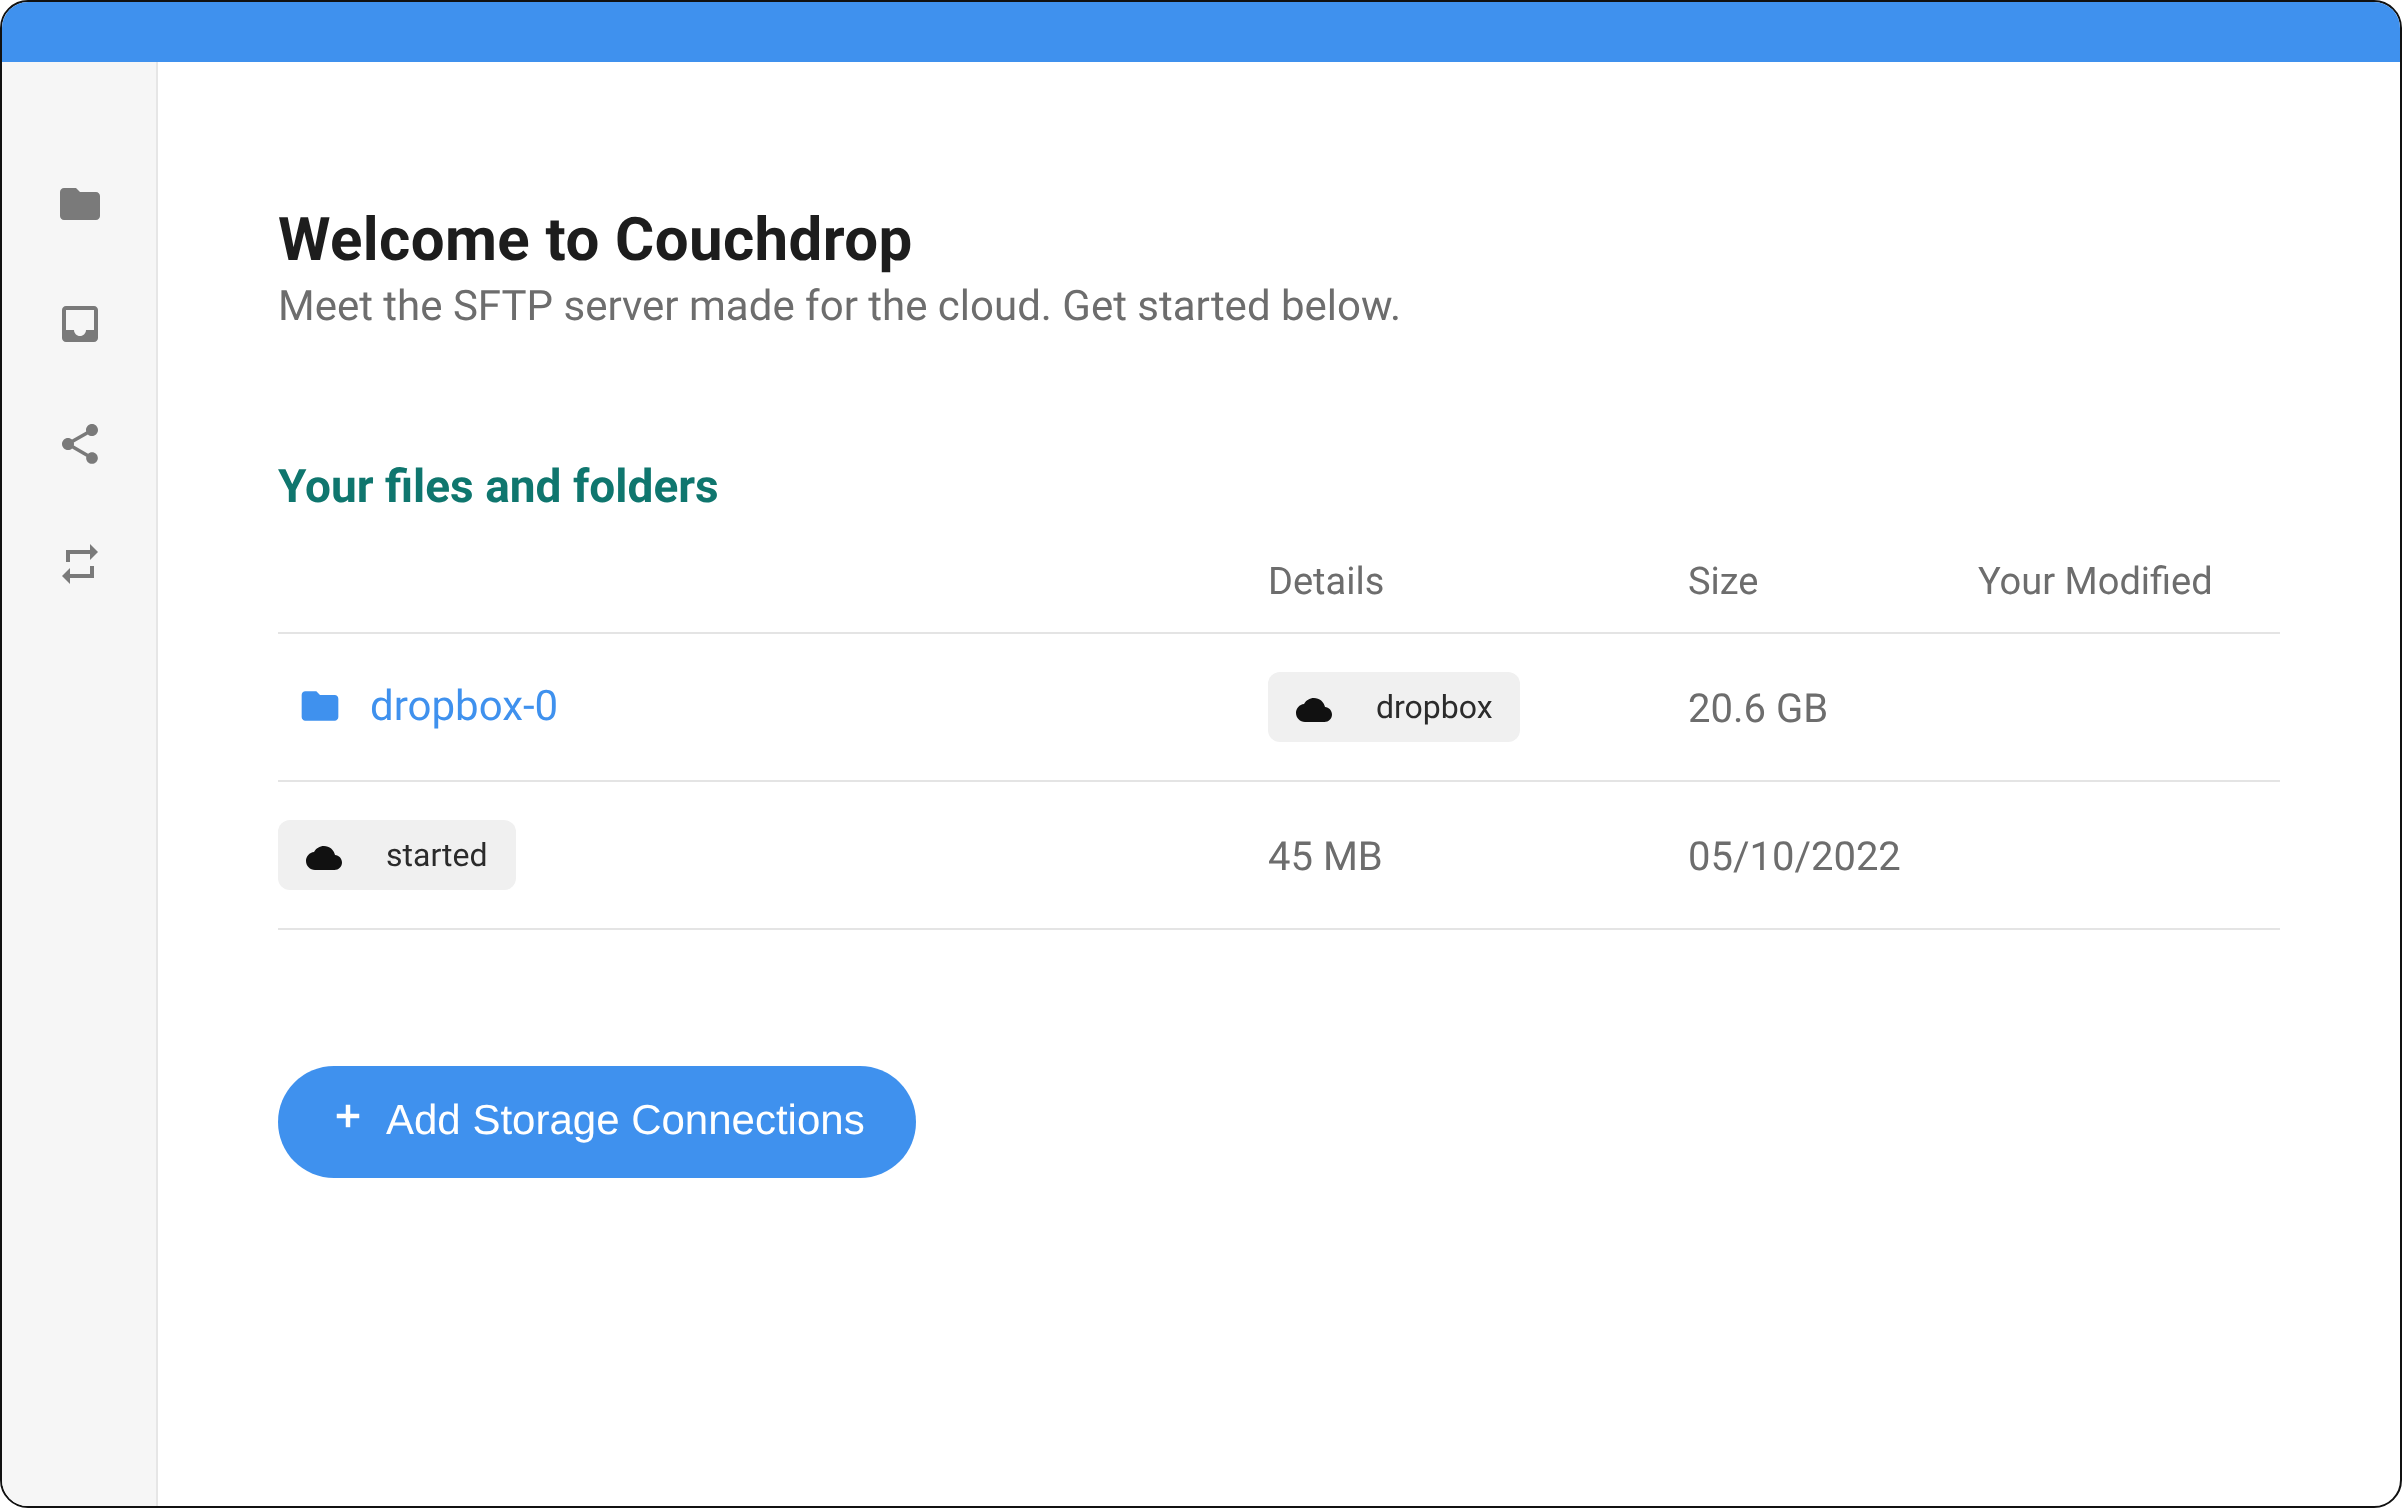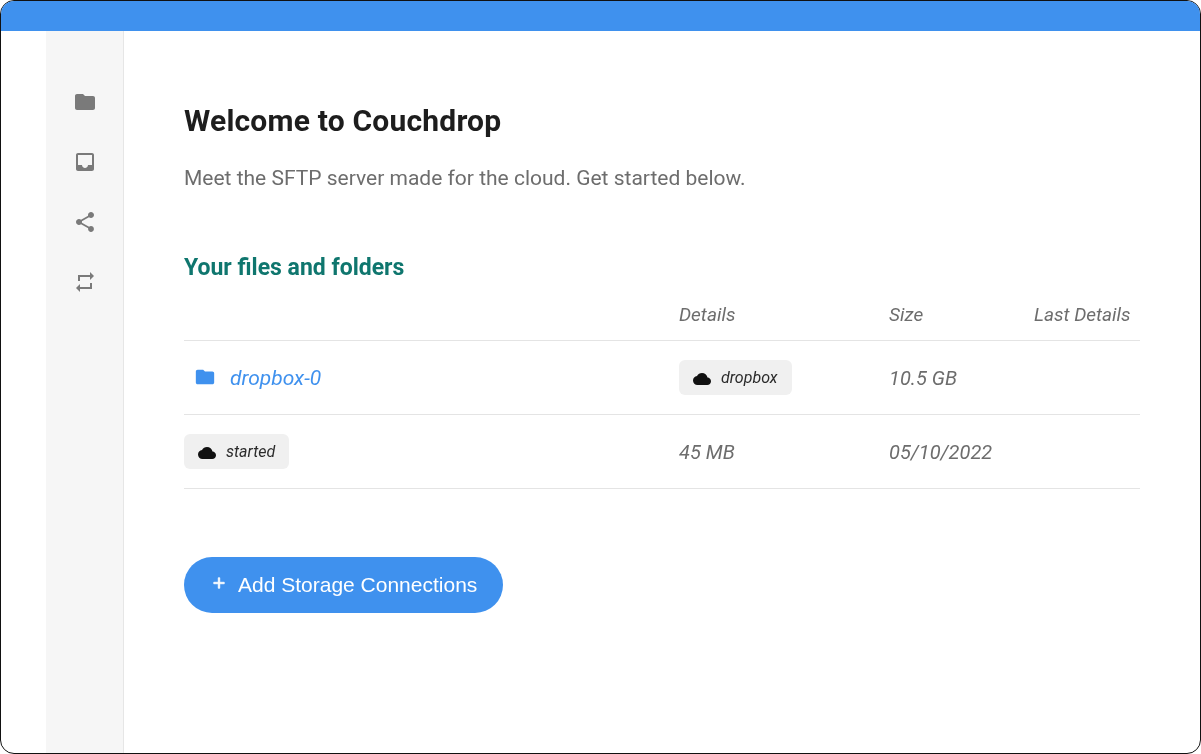--- a/index.html
+++ b/index.html
@@ -17,21 +17,20 @@
     background: #fff;
   }
   .titlebar {
     height: 30px;
     background: #3f91ee;
     width: 100%;
   }
   .body-area {
     display: flex;
     height: calc(100% - 30px);
-    padding-left: 45px;
   }
   .sidebar {
     width: 78px;
     border-right: 1px solid #e6e6e6;
     background: #f6f6f6;
     display: flex;
     flex-direction: column;
     align-items: center;
     padding-top: 58px;
     gap: 34px;
@@ -51,40 +50,39 @@
     padding: 72px 60px 40px 60px;
     overflow: auto;
   }
   .page-title {
     font-size: 30px;
     font-weight: 700;
     color: #1d1d1d;
     letter-spacing: 0.2px;
   }
   .page-subtitle {
-    margin-top: 28px;
+    margin-top: 4px;
     font-size: 21px;
     color: #6d6d6d;
   }
   .section-title {
     margin-top: 64px;
     font-size: 23px;
     font-weight: 700;
     color: #0f766e;
   }
   .table {
     margin-top: 8px;
     width: 100%;
   }
   .thead-row, .trow {
     display: grid;
     grid-template-columns: 495px 210px 145px 1fr;
     align-items: center;
     border-bottom: 1px solid #e4e4e4;
-    font-style: italic;
   }
   .thead-row {
     height: 52px;
   }
   .thead-row .th {
     font-size: 19px;
     color: #6d6d6d;
   }
   .trow {
     height: 74px;
@@ -101,21 +99,21 @@
   .folder-ic svg { width: 22px; height: 22px; fill: #3f91ee; }
   .row-link {
     color: #3f91ee;
     font-size: 21px;
     cursor: pointer;
   }
   .details-cell { }
   .chip {
     display: inline-flex;
     align-items: center;
-    gap: 10px;
+    gap: 22px;
     background: #f0f0f0;
     border-radius: 6px;
     padding: 8px 14px;
     font-size: 16px;
     color: #2b2b2b;
   }
   .chip .cloud-ic { width: 18px; height: 14px; }
   .chip .cloud-ic svg { width: 18px; height: 14px; fill: #111; }
   .size-cell, .mod-cell {
     font-size: 20px;
@@ -170,21 +168,21 @@
       <h1 class="page-title">Welcome to Couchdrop</h1>
       <p class="page-subtitle">Meet the SFTP server made for the cloud. Get started below.</p>
 
       <h2 class="section-title">Your files and folders</h2>
 
       <div class="table">
         <div class="thead-row">
           <div class="th"></div>
           <div class="th">Details</div>
           <div class="th">Size</div>
-          <div class="th">Last Details</div>
+          <div class="th">Your Modified</div>
         </div>
 
         <div class="trow">
           <div class="name-cell">
             <span class="folder-ic">
               <svg viewBox="0 0 24 24">
                   <path d="M10 4H4c-1.1 0-2 .9-2 2v12c0 1.1.9 2 2 2h16c1.1 0 2-.9 2-2V8c0-1.1-.9-2-2-2h-8l-2-2z"></path>
                 </svg>
             </span>
             <span class="row-link">dropbox-0</span>
@@ -192,21 +190,21 @@
           <div class="details-cell">
             <span class="chip">
               <span class="cloud-ic">
                 <svg viewBox="0 0 24 16">
                     <path d="M19.35 6.04C18.67 2.59 15.64 0 12 0 9.11 0 6.6 1.64 5.35 4.04 2.34 4.36 0 6.91 0 10c0 3.31 2.69 6 6 6h13c2.76 0 5-2.24 5-5 0-2.64-2.05-4.78-4.65-4.96z"></path>
                   </svg>
               </span>
               <span>dropbox</span>
             </span>
           </div>
-          <div class="size-cell">10.5 GB</div>
+          <div class="size-cell">20.6 GB</div>
         </div>
 
         <div class="trow">
           <div class="details-cell">
             <span class="chip">
               <span class="cloud-ic">
                 <svg viewBox="0 0 24 16">
                     <path d="M19.35 6.04C18.67 2.59 15.64 0 12 0 9.11 0 6.6 1.64 5.35 4.04 2.34 4.36 0 6.91 0 10c0 3.31 2.69 6 6 6h13c2.76 0 5-2.24 5-5 0-2.64-2.05-4.78-4.65-4.96z"></path>
                   </svg>
               </span>

